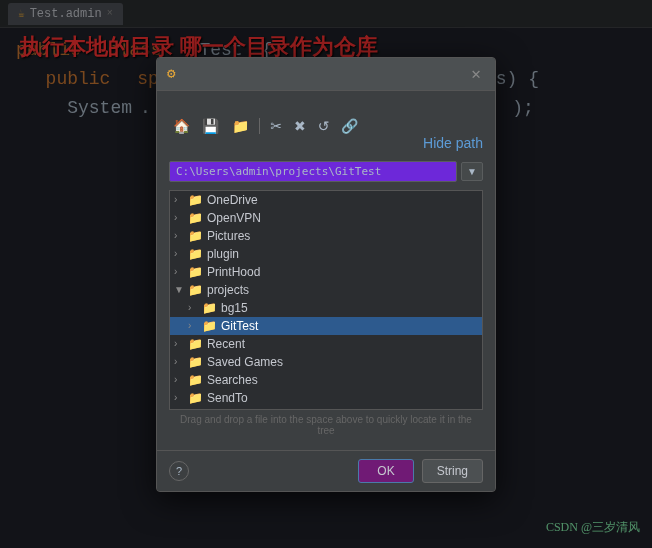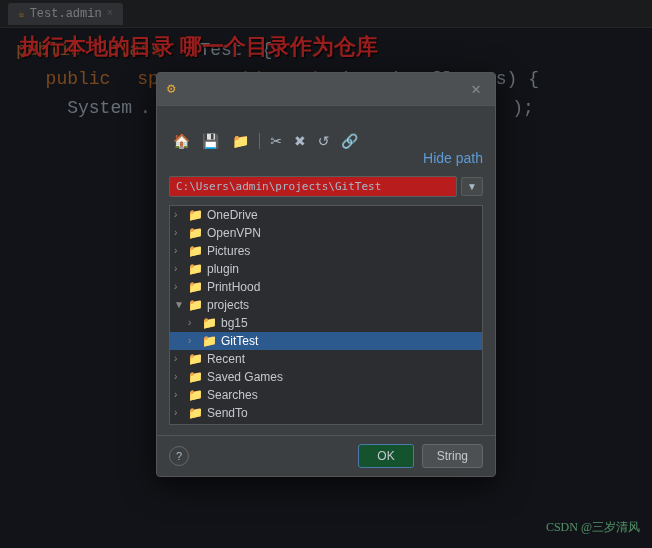--- a/index.html
+++ b/index.html
@@ -184,21 +184,21 @@
     
     .path-input-wrap {
       display: flex;
       align-items: center;
       margin-bottom: 8px;
       gap: 4px;
     }
 
     .path-input {
       flex: 1;
-      background: #b91c1c;
+      background: #6d28d9;
       border: 1px solid #5a5d5e;
       color: #a9b7c6;
       padding: 3px 6px;
       font-size: 11px;
       border-radius: 2px;
       outline: none;
       font-family: Consolas, monospace;
     }
 
     .path-dropdown-btn {
@@ -283,21 +283,21 @@
       align-items: center;
       justify-content: center;
     }
 
     .footer-buttons {
       display: flex;
       gap: 8px;
     }
 
     .btn-ok {
-      background: #14532d;
+      background: #701a75;
       color: #c5c8cf;
       border: 1px solid #4a7aaa;
       padding: 4px 18px;
       font-size: 12px;
       border-radius: 3px;
       cursor: pointer;
       font-family: Arial, sans-serif;
     }
 
     .btn-cancel {
@@ -439,20 +439,21 @@
             <span class="tree-arrow">›</span>
             <span class="tree-folder-icon">📁</span>
             <span>SendTo</span>
           </div>
           <div class="tree-item">
             <span class="tree-folder-icon">📁</span>
             <span>Templates</span>
           </div>
         </div>
 
+      <div class="drag-hint">Drag and drop a file into the space above to quickly locate it in the tree</div>
     </div>
 
     <div class="dialog-footer">
       <button class="help-btn">?</button>
       <div class="footer-buttons">
         <button class="btn-ok">OK</button>
         <button class="btn-cancel">String</button>
       </div>
     </div>
   </div>

